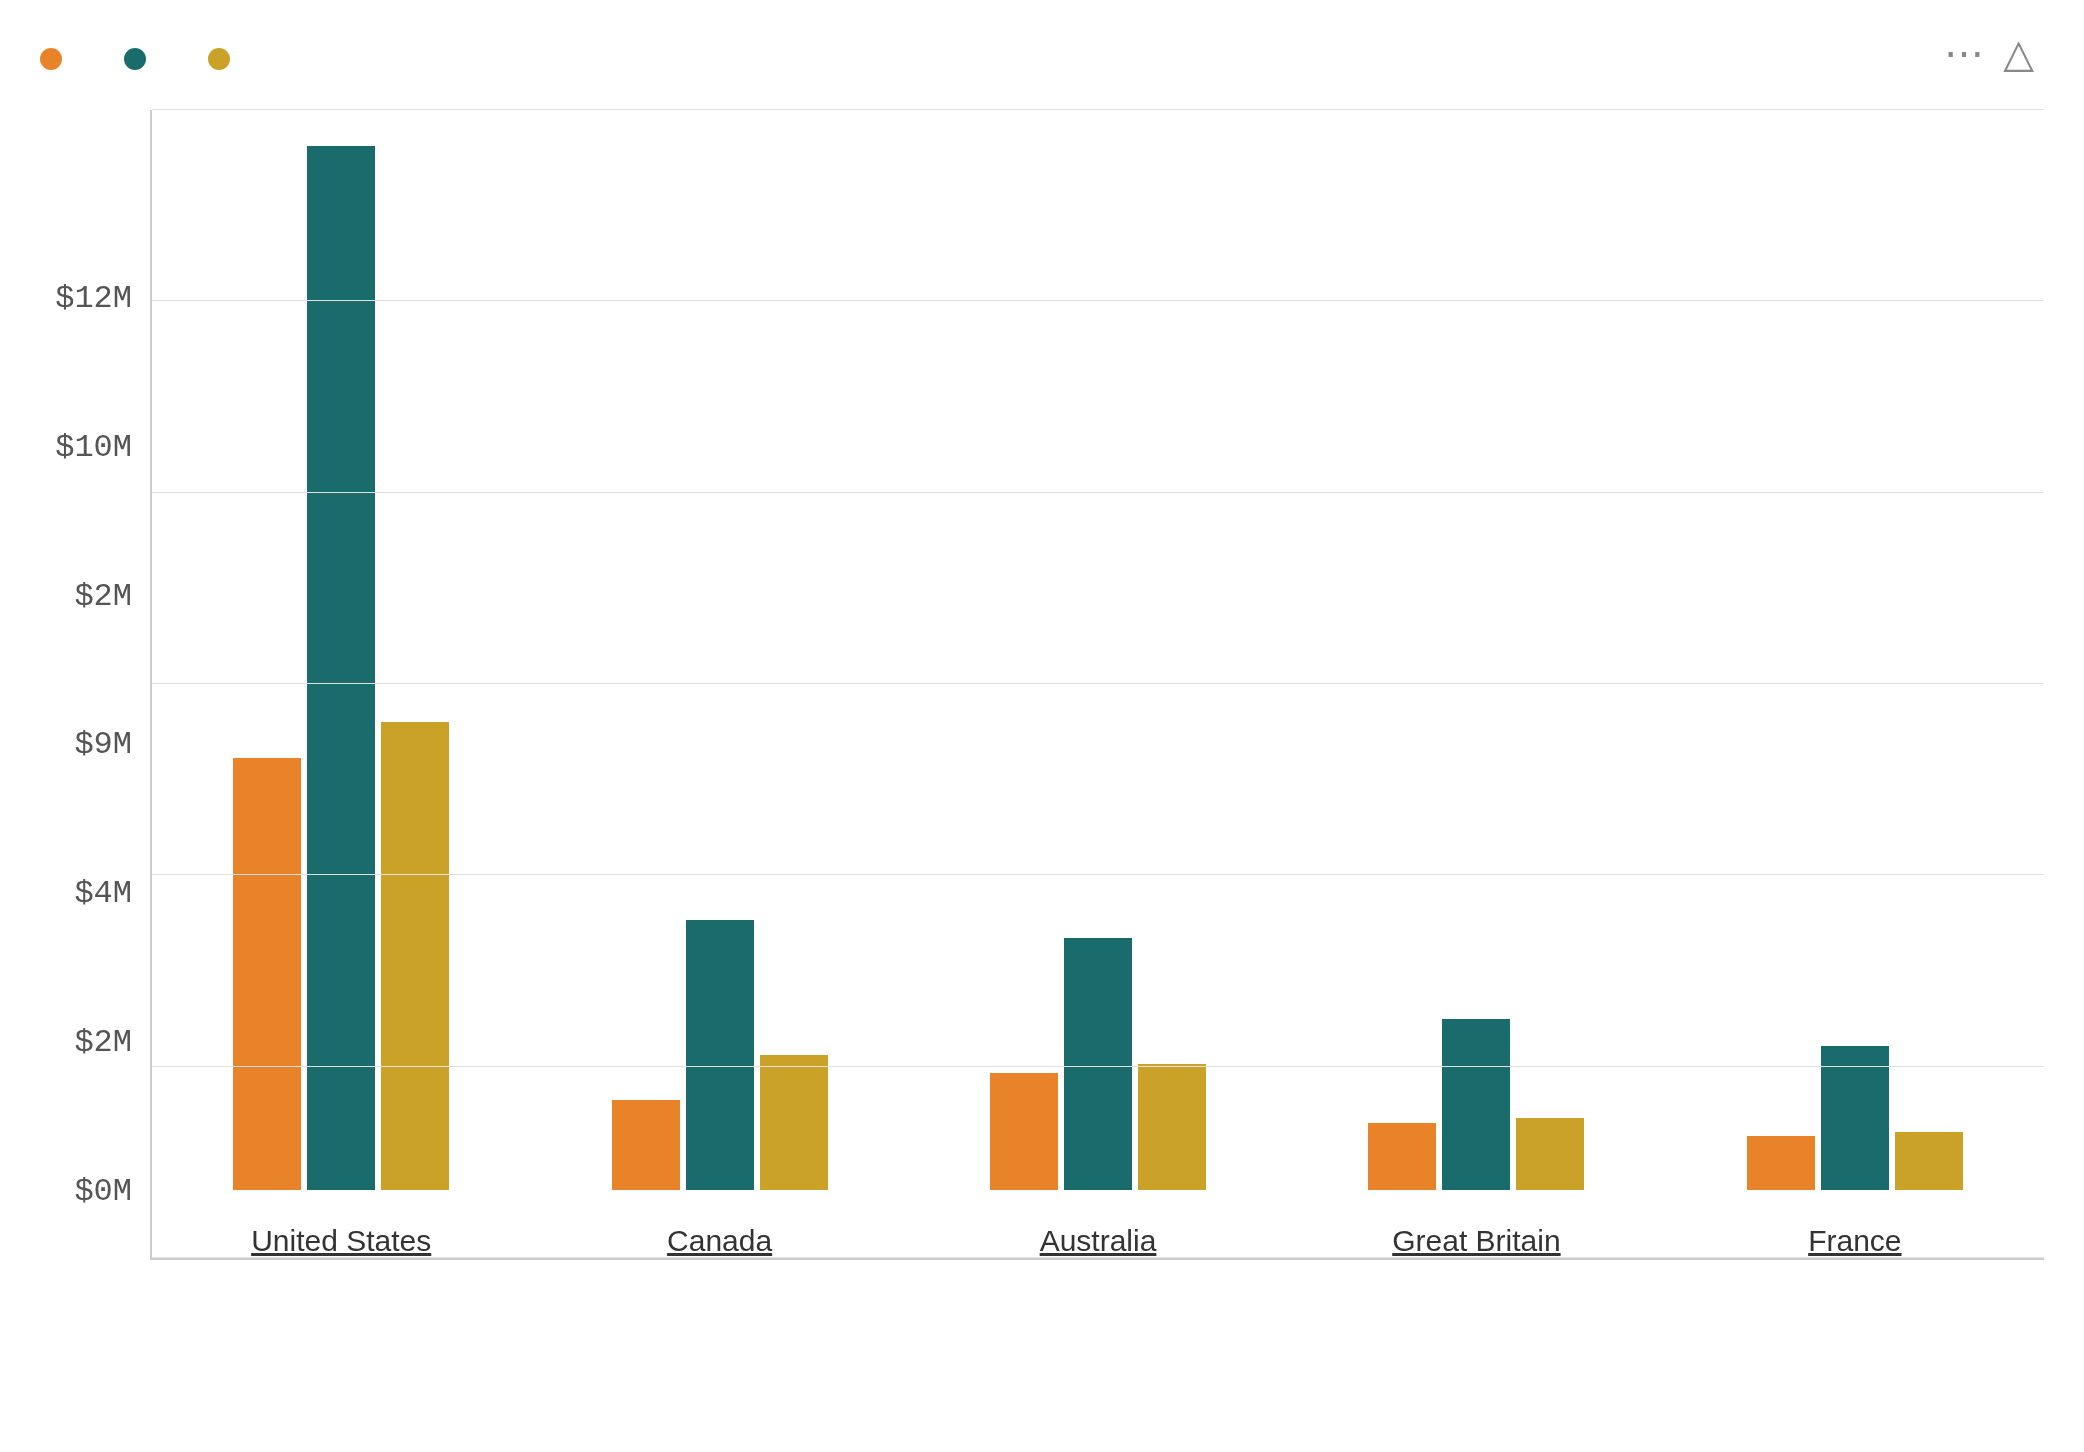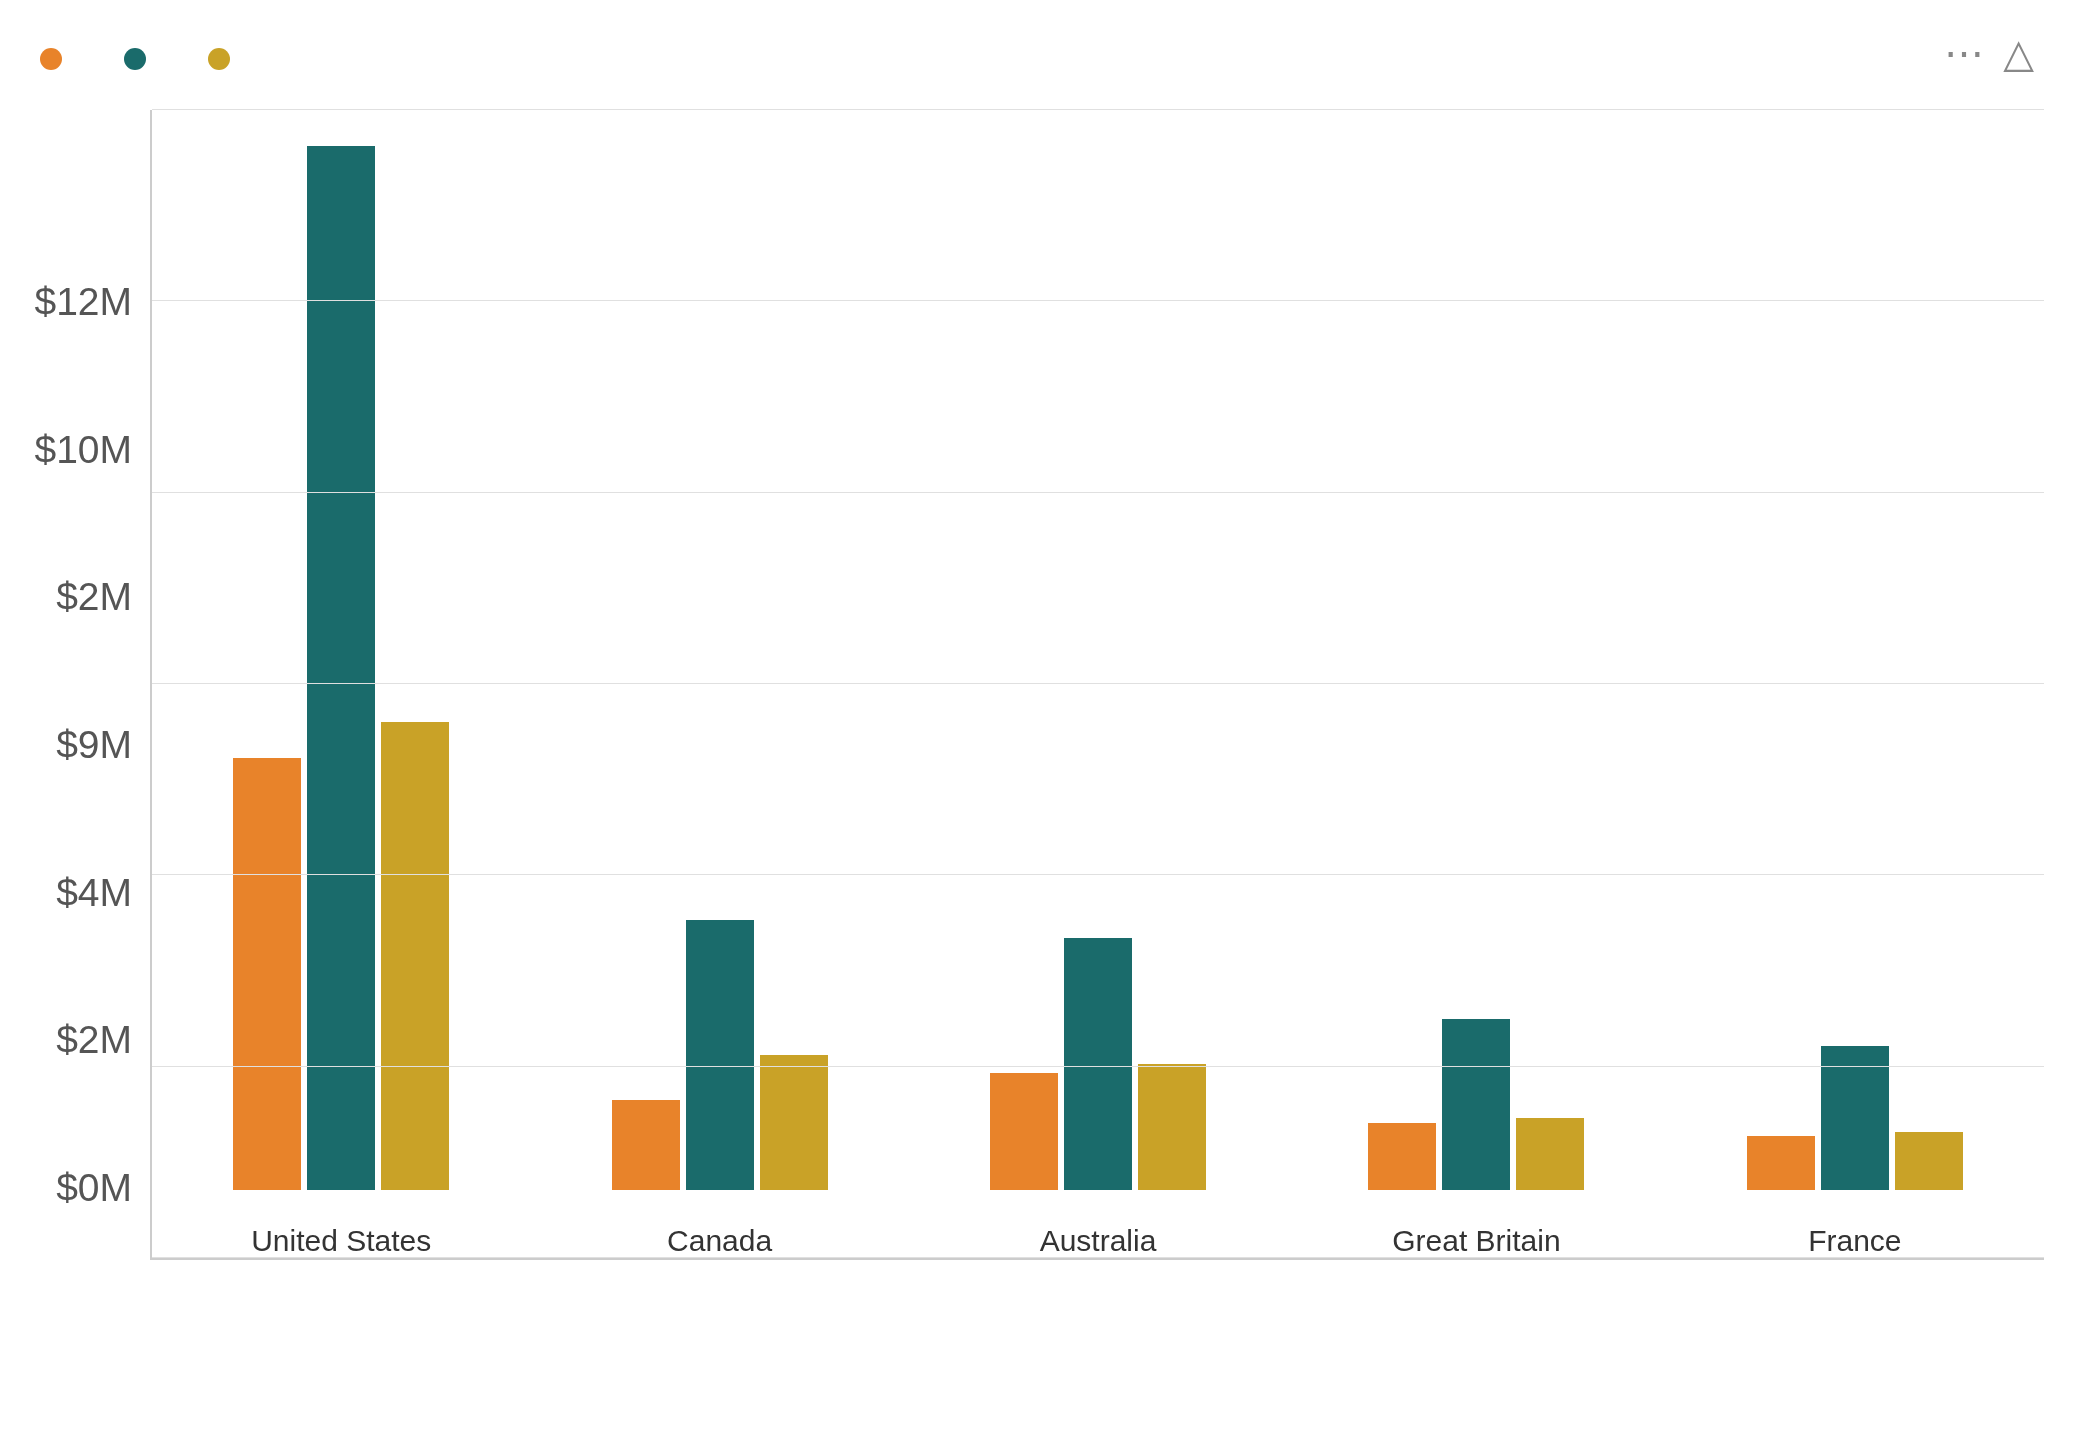--- a/index.html
+++ b/index.html
@@ -62,22 +62,23 @@
       justify-content: space-between;
       align-items: flex-end;
       height: 980px;
       padding-right: 18px;
       padding-bottom: 50px;
       flex-shrink: 0;
       width: 110px;
     }
 
     .y-label {
-      font-size: 39px;
+      font-size: 32px;
       color: #555555;
+      font-family: Liberation Mono, monospace;
     }
 
     .bars-section {
       flex: 1;
       display: flex;
       flex-direction: column;
       height: 100%;
     }
 
     .bars-plot {
@@ -120,20 +121,21 @@
       border-radius: 0;
       min-width: 60px;
     }
 
     .country-label {
       font-size: 30px;
       color: #333333;
       text-align: right;
       margin-top: 34px;
       white-space: nowrap;
+      text-decoration: underline;
     }
 
     .filter-icon {
       position: absolute;
       top: 30px;
       right: 50px;
       font-size: 40px;
       color: #888888;
       cursor: pointer;
     }

